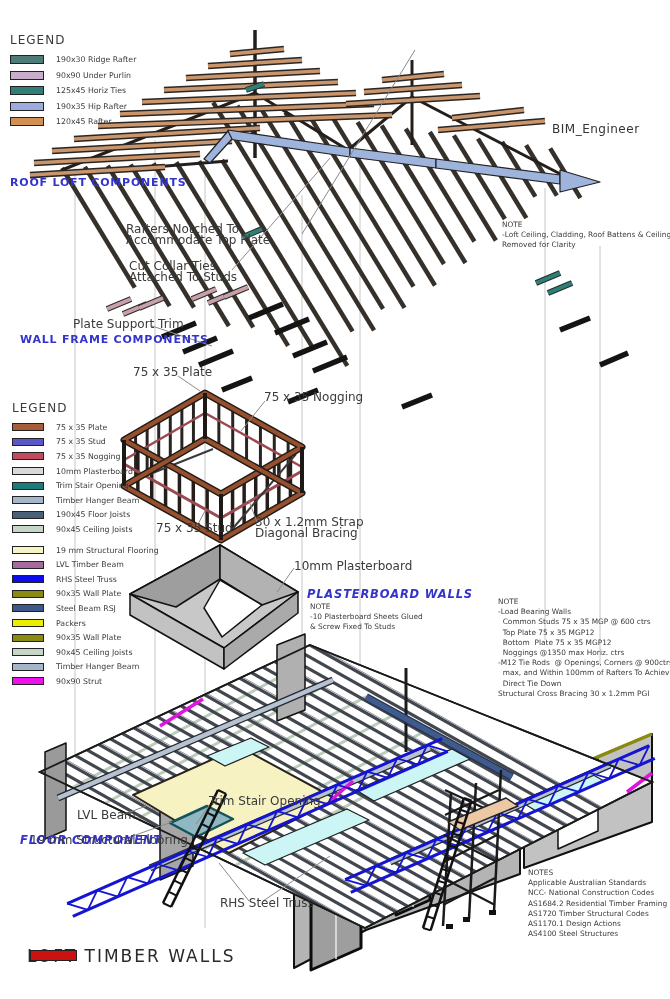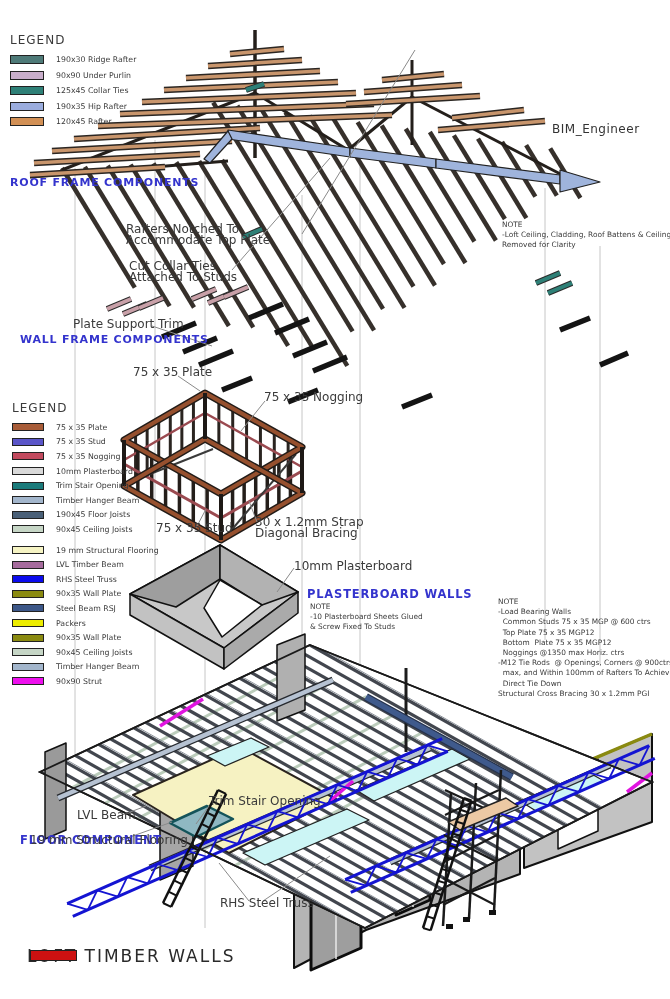--- a/index.html
+++ b/index.html
@@ -2,21 +2,21 @@
 <html><head>
 <meta charset="utf-8">
 <style>
   html,body{margin:0;padding:0;background:#fff;}
   #canvas{position:relative;width:670px;height:999px;background:#ffffff;overflow:hidden;
           font-family:"DejaVu Sans",sans-serif;}
   #drawing{position:absolute;left:0;top:0;}
   .lbl{position:absolute;font-size:12px;color:#3a3a3a;line-height:11px;white-space:pre-line;}
   .note{position:absolute;font-size:7.4px;color:#3a3a3a;line-height:10.2px;white-space:pre;}
   .blue-h{position:absolute;color:#3434cd;font-weight:bold;font-size:11px;letter-spacing:0.8px;white-space:nowrap;}
-  .blue-h.big{font-size:11.5px;}
+  .blue-h.big{font-size:11.5px;font-style:italic;}
   .legend{position:absolute;}
   .leg-title{font-size:12px;color:#3a3a3a;letter-spacing:1px;margin-bottom:5px;}
   .leg-row{display:flex;align-items:center;}
   .leg-sw{border:1px solid #222;margin-right:12px;flex:0 0 auto;}
   .leg-lb{font-size:7.8px;color:#3a3a3a;white-space:nowrap;}
   #roof-legend .leg-row{height:15.5px;} #roof-legend .leg-sw{width:32px;height:7px;}
   #wall-legend .leg-row{height:14.6px;} #wall-legend .leg-sw{width:30px;height:6px;}
   .title{position:absolute;font-size:17px;letter-spacing:2px;color:#2a2a2a;line-height:24px;white-space:pre;}
   .mod-sw{position:absolute;width:45px;height:9px;border:1.5px solid #222;}
   .wm{position:absolute;font-size:12px;color:#333;letter-spacing:0.5px;white-space:nowrap;}
@@ -377,21 +377,21 @@
         <div class="leg-row">
           <div class="leg-sw" style="background: rgb(78, 122, 120);"></div>
           <div class="leg-lb">190x30 Ridge Rafter</div>
         </div>
         <div class="leg-row">
           <div class="leg-sw" style="background: rgb(201, 174, 203);"></div>
           <div class="leg-lb">90x90 Under Purlin</div>
         </div>
         <div class="leg-row">
           <div class="leg-sw" style="background: rgb(46, 128, 119);"></div>
-          <div class="leg-lb">125x45 Collar Ties</div>
+          <div class="leg-lb">125x45 Horiz Ties</div>
         </div>
         <div class="leg-row">
           <div class="leg-sw" style="background: rgb(155, 173, 222);"></div>
           <div class="leg-lb">190x35 Hip Rafter</div>
         </div>
         <div class="leg-row">
           <div class="leg-sw" style="background: rgb(210, 144, 85);"></div>
           <div class="leg-lb">120x45 Rafter</div>
         </div>
       </div>
@@ -468,21 +468,21 @@
           <div class="leg-sw" style="background: rgb(163, 182, 204);"></div>
           <div class="leg-lb">Timber Hanger Beam</div>
         </div>
         <div class="leg-row">
           <div class="leg-sw" style="background: rgb(238, 16, 238);"></div>
           <div class="leg-lb">90x90 Strut</div>
         </div>
       </div>
   </div>
 
-  <div class="blue-h" style="left:10px;top:176px">ROOF FRAME COMPONENTS</div>
+  <div class="blue-h" style="left:10px;top:176px">ROOF LOFT COMPONENTS</div>
   <div class="blue-h" style="left:20px;top:333px">WALL FRAME COMPONENTS</div>
   <div class="blue-h big" style="left:307px;top:587px">PLASTERBOARD WALLS</div>
   <div class="blue-h big" style="left:20px;top:833px">FLOOR COMPONENT</div>
 
   <div class="wm" style="left:552px;top:122px">BIM_Engineer</div>
 
   <div class="note" style="left:502px;top:220px">NOTE
 -Loft Ceiling, Cladding, Roof Battens &amp; Ceilings
 Removed for Clarity</div>
   <div class="note" style="left:310px;top:602px">NOTE
@@ -491,20 +491,27 @@
   <div class="note" style="left:498px;top:597px">NOTE
 -Load Bearing Walls
   Common Studs 75 x 35 MGP @ 600 ctrs
   Top Plate 75 x 35 MGP12
   Bottom  Plate 75 x 35 MGP12
   Noggings @1350 max Horiz. ctrs
 -M12 Tie Rods  @ Openings, Corners @ 900ctrs
   max, and Within 100mm of Rafters To Achieve
   Direct Tie Down
 Structural Cross Bracing 30 x 1.2mm PGI</div>
+  <div class="note" style="left:528px;top:868px">NOTES
+Applicable Australian Standards
+NCC- National Construction Codes
+AS1684.2 Residential Timber Framing
+AS1720 Timber Structural Codes
+AS1170.1 Design Actions
+AS4100 Steel Structures</div>
 
   <div class="lbl" style="left:126px;top:224px">Rafters Notched To
 Accommodate Top Plate</div>
   <div class="lbl" style="left:129px;top:261px">Cut Collar Ties
 Attached To Studs</div>
   <div class="lbl" style="left:73px;top:319px">Plate Support Trim</div>
   <div class="lbl" style="left:133px;top:367px">75 x 35 Plate</div>
   <div class="lbl" style="left:264px;top:392px">75 x 35 Nogging</div>
   <div class="lbl" style="left:156px;top:523px">75 x 35 Stud</div>
   <div class="lbl" style="left:255px;top:517px">30 x 1.2mm Strap

